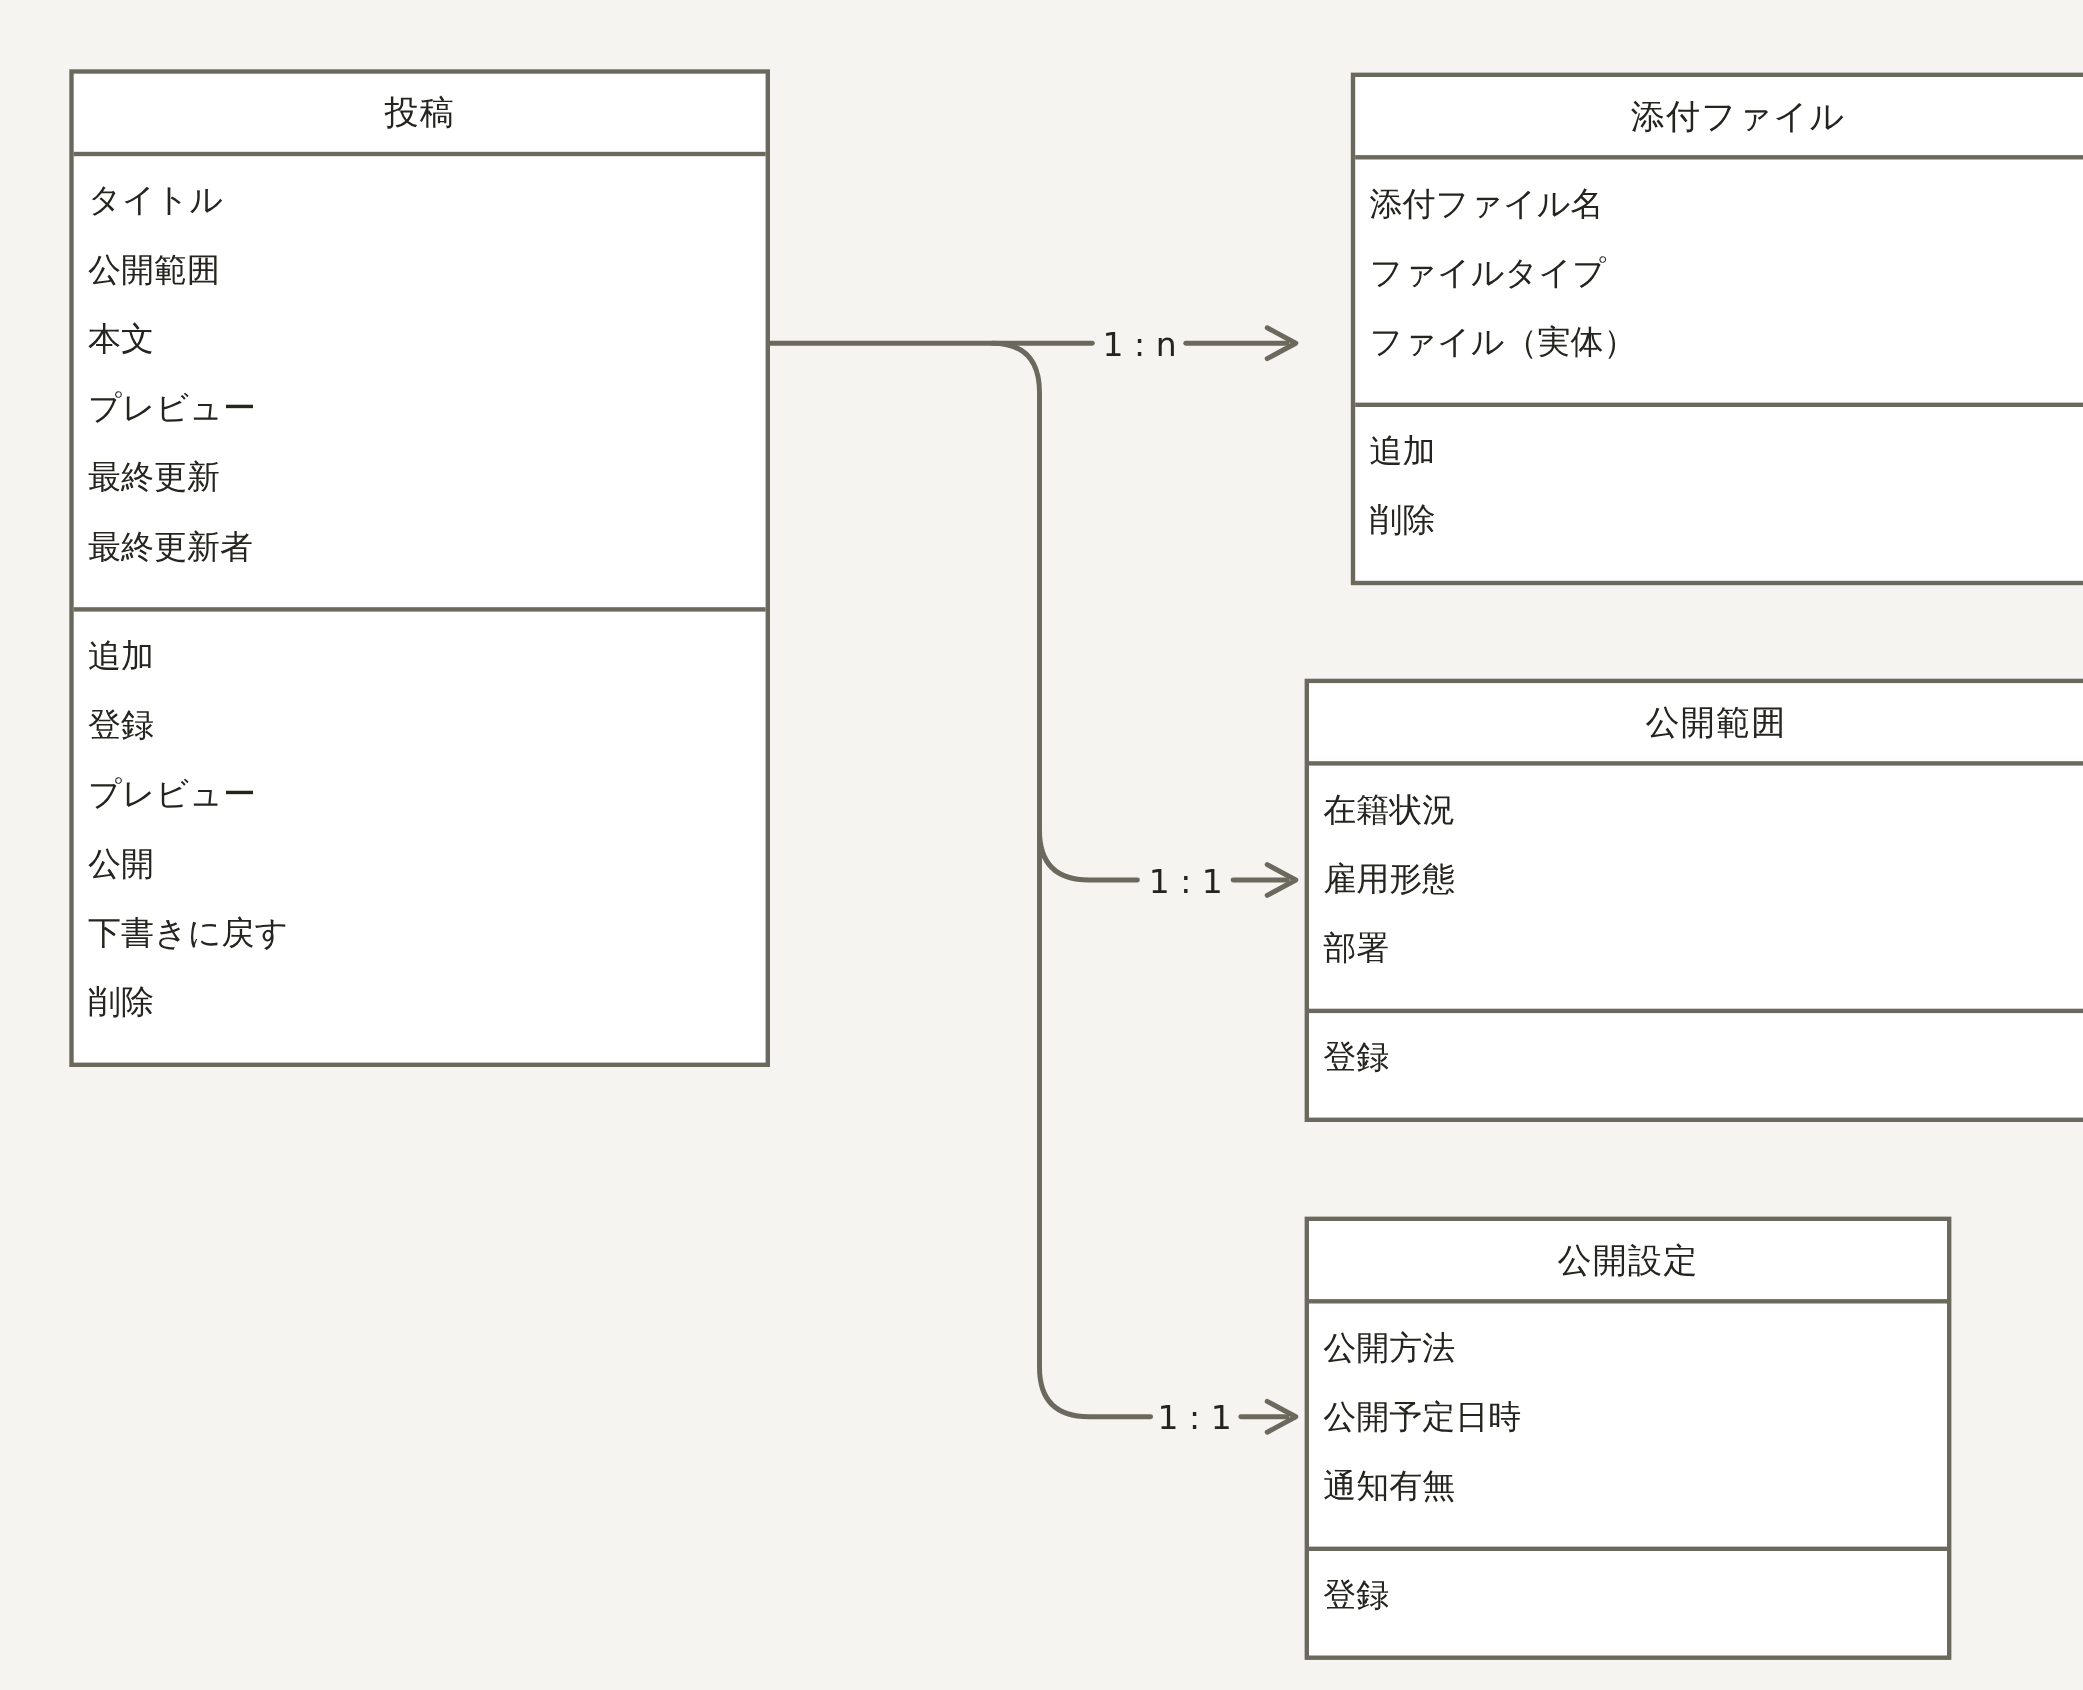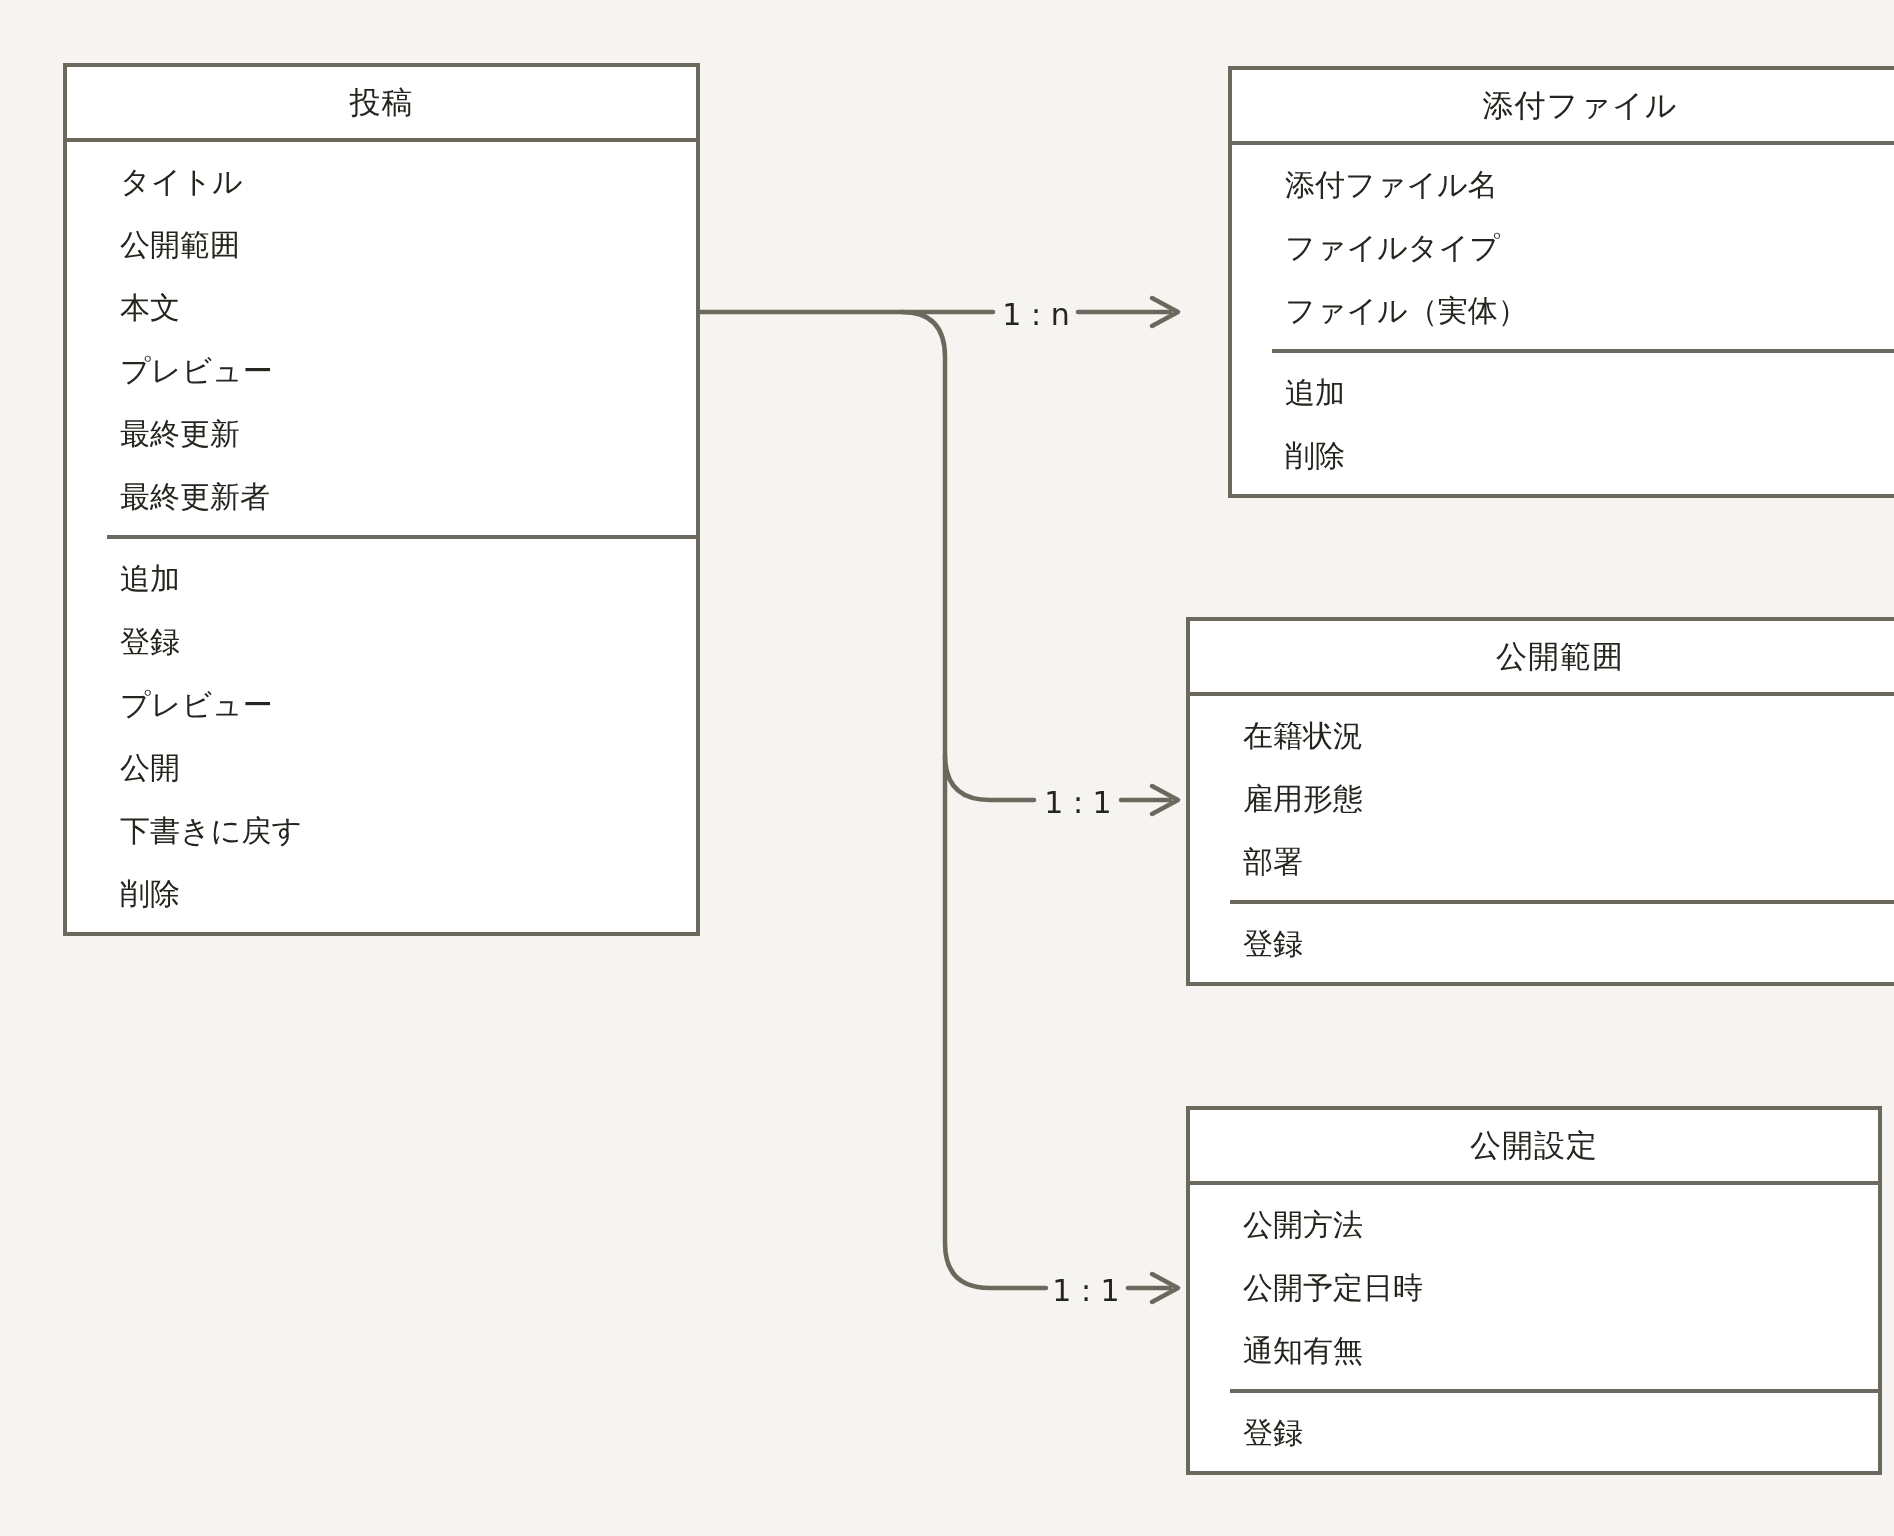--- a/index.html
+++ b/index.html
@@ -38,22 +38,21 @@
     height: 71px;
     border-bottom: 4px solid var(--line, #6b685d);
     display: flex;
     align-items: center;
     justify-content: center;
     font-size: 31px;
     font-weight: normal;
     letter-spacing: 1px;
   }
   .entity-section {
-    padding: 9px 0 6px 0;
-    margin-left: 40px;
+    padding: 9px 0 23px 0;
   }
   .entity-section.actions {
     border-top: 4px solid var(--line, #6b685d);
   }
   .entity-row {
     height: 63px;
     display: flex;
     align-items: center;
     padding-left: 13px;
     font-size: 30px;
@@ -117,21 +116,21 @@
       <div class="entity-header">公開範囲</div>
       <div class="entity-section">
         <div class="entity-row">在籍状況</div>
         <div class="entity-row">雇用形態</div>
         <div class="entity-row">部署</div>
       </div>
       <div class="entity-section actions">
         <div class="entity-row">登録</div>
       </div>
     </div>
-    <div class="entity" style="left: 1186px; top: 1106px; width: 696px;">
+    <div class="entity" style="left: 1186px; top: 1106px; width: 588px;">
       <div class="entity-header">公開設定</div>
       <div class="entity-section">
         <div class="entity-row">公開方法</div>
         <div class="entity-row">公開予定日時</div>
         <div class="entity-row">通知有無</div>
       </div>
       <div class="entity-section actions">
         <div class="entity-row">登録</div>
       </div>
     </div>

